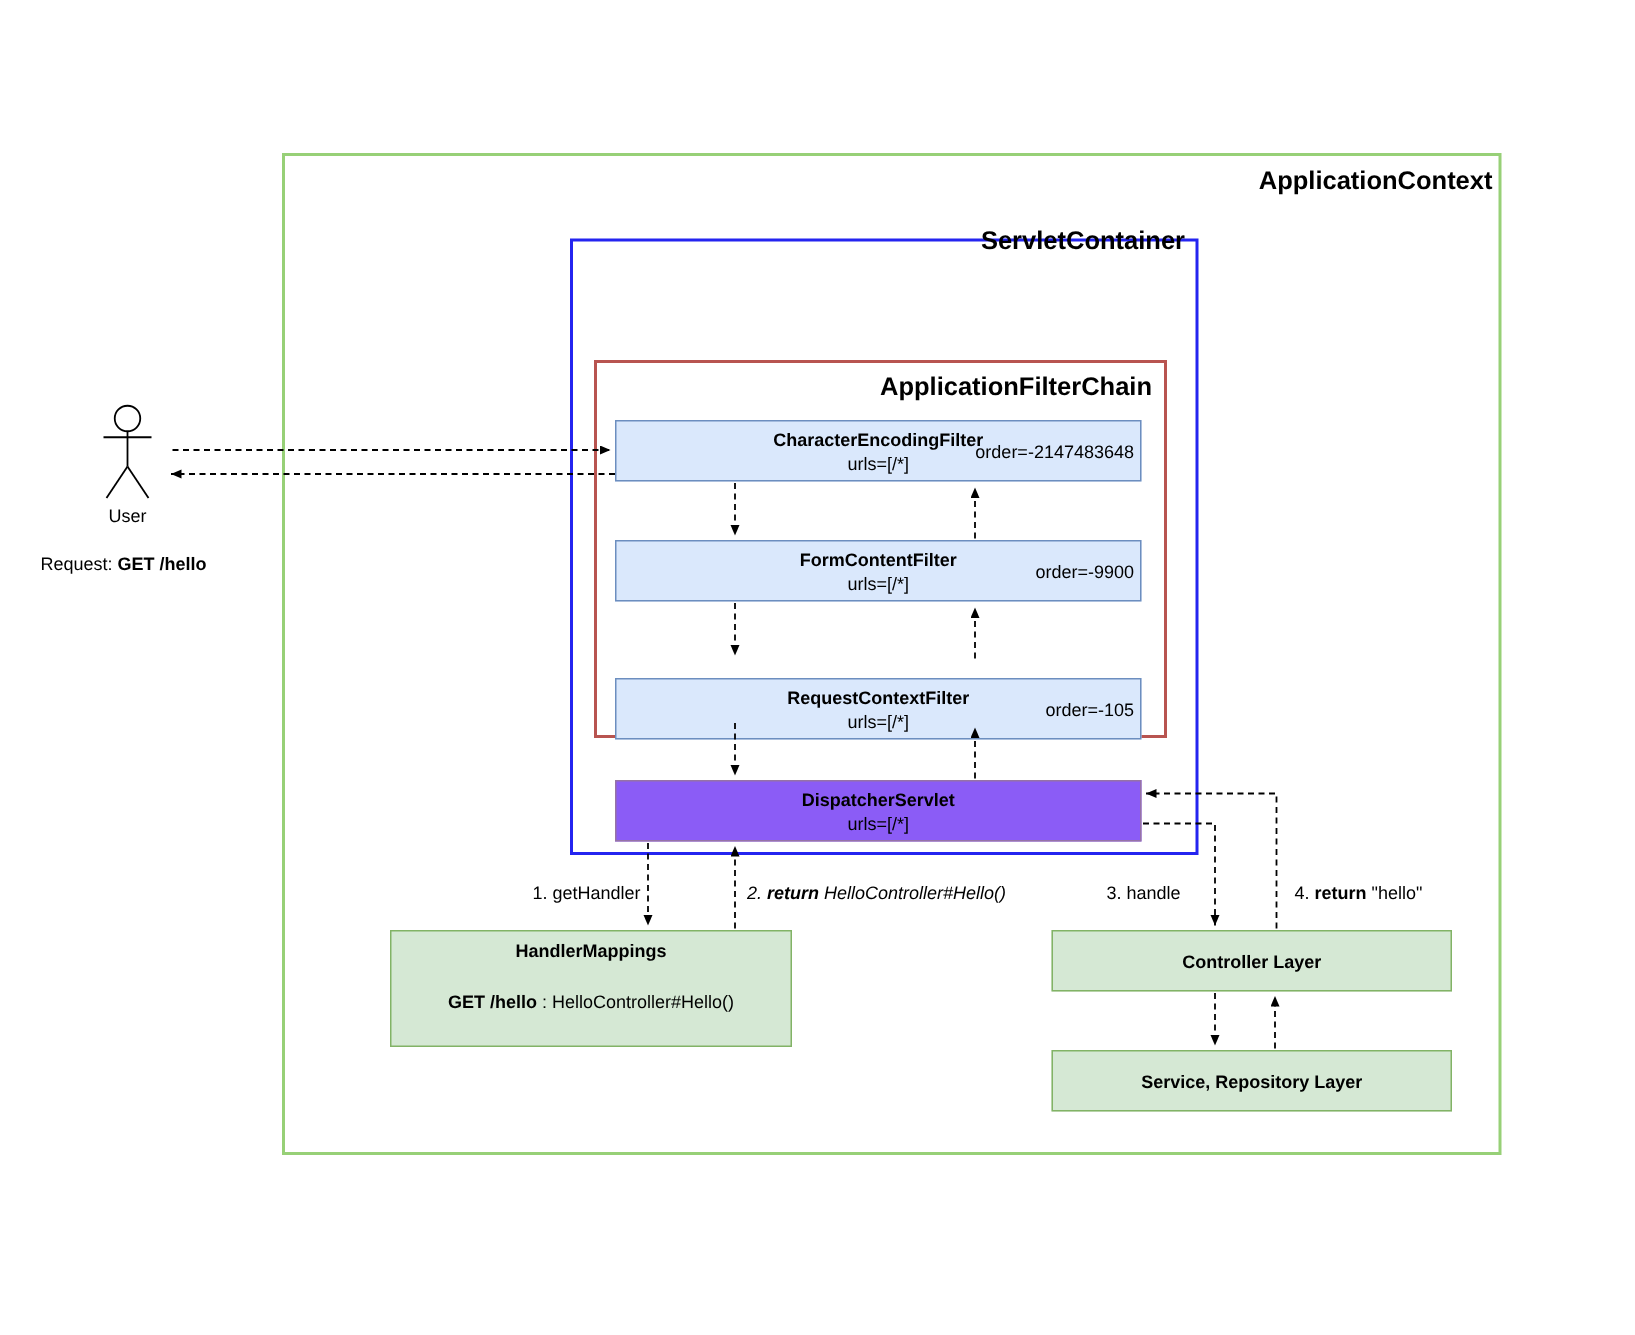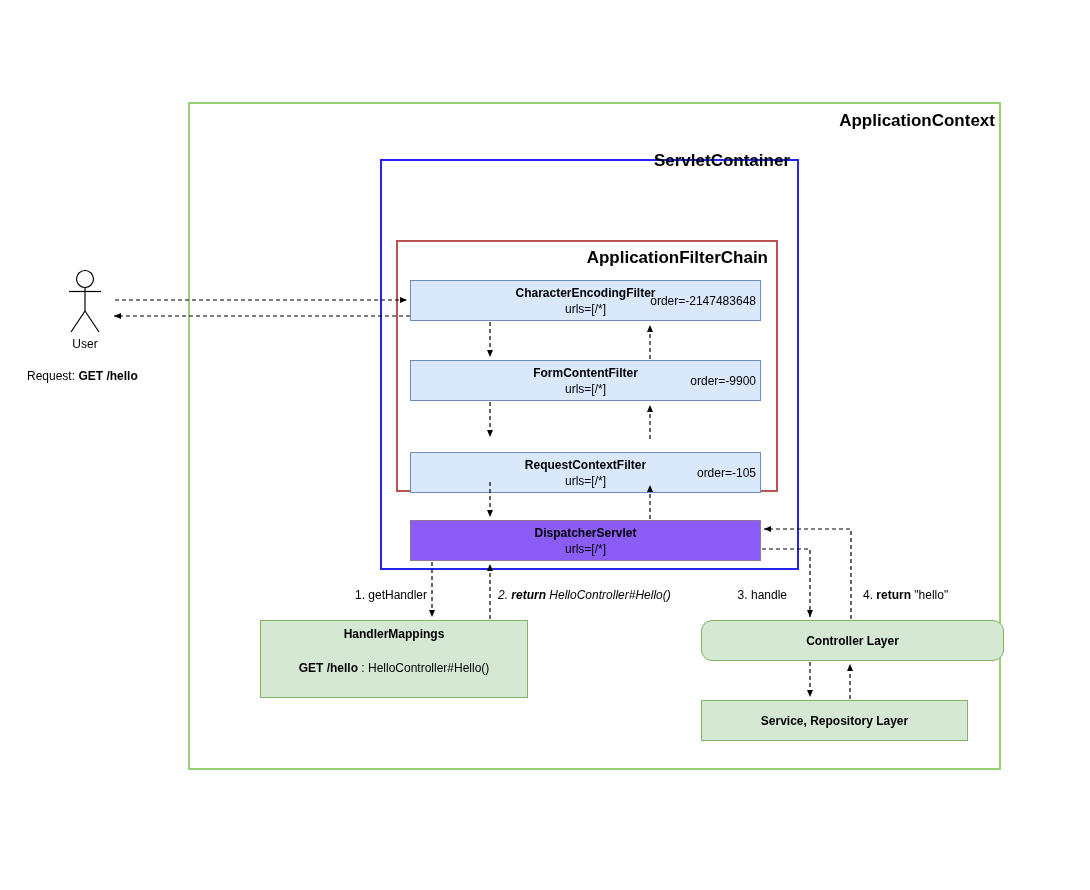--- a/index.html
+++ b/index.html
@@ -33,21 +33,21 @@
   .filter-node { left:410px; width:351px; height:41px;
                  background:#dae8fc; border:1px solid #6c8ebf; }
   .filter-1 { top:280px; } .filter-2 { top:360px; } .filter-3 { top:440px;margin-top:12px; }
   .order-label { position:absolute; right:4px; top:50%; transform:translateY(-50%);
                  font-weight:normal; }
   .dispatcher-node { left:410px; top:520px; width:351px; height:41px;
                      background:#8b5cf6; border:1px solid #9673a6; }
   .green-node { background:#d5e8d4; border:1px solid #82b366; }
   .handler-node { left:260px; top:620px; width:268px; height:78px;
                   justify-content:flex-start; padding-top:5px; line-height:17px; }
-  .controller-node { left:701px; top:620px; width:303px; height:41px;border-radius:11px; }
+  .controller-node { left:701px; top:620px; width:267px; height:41px; }
   .service-node    { left:701px; top:700px; width:267px; height:41px; }
 
   
   .edge-label { position:absolute; top:588px; height:15px; white-space:nowrap; }
   .edge-label b { font-weight:bold; }
   .el-1 { left:300px; width:127px; text-align:right; }
   .el-2 { left:498px;font-style:italic; }
   .el-3 { left:687px; width:100px; text-align:right; }
   .el-4 { left:863px; }
 

